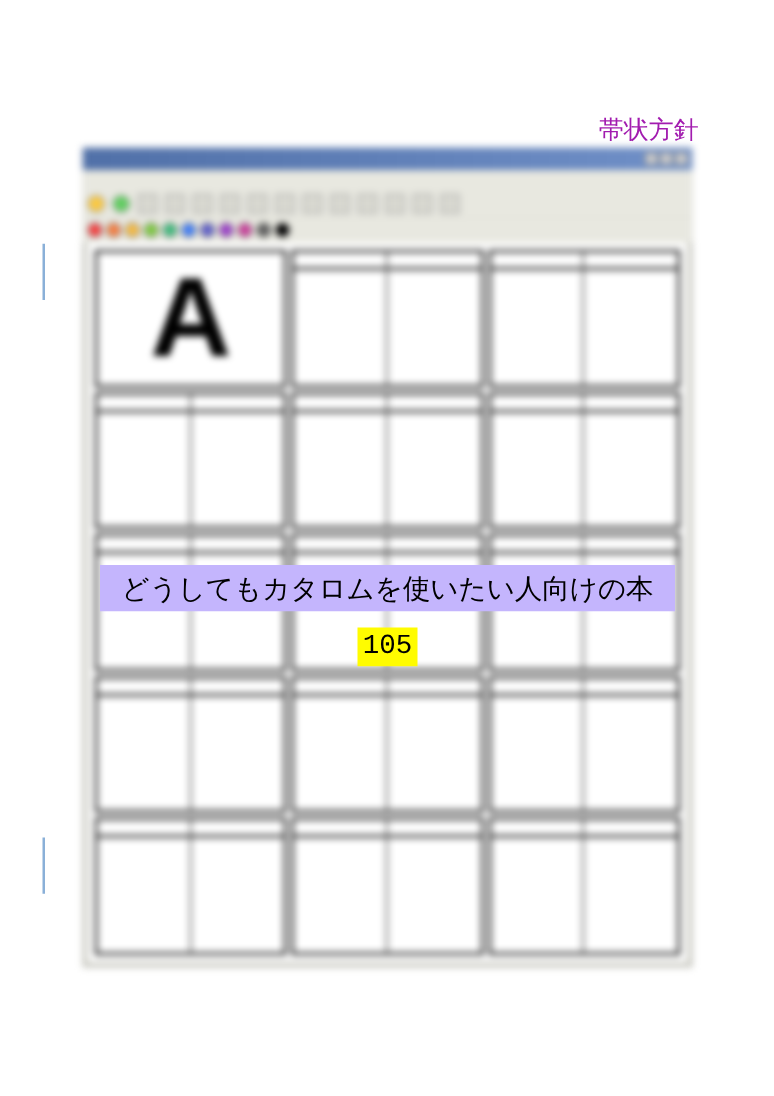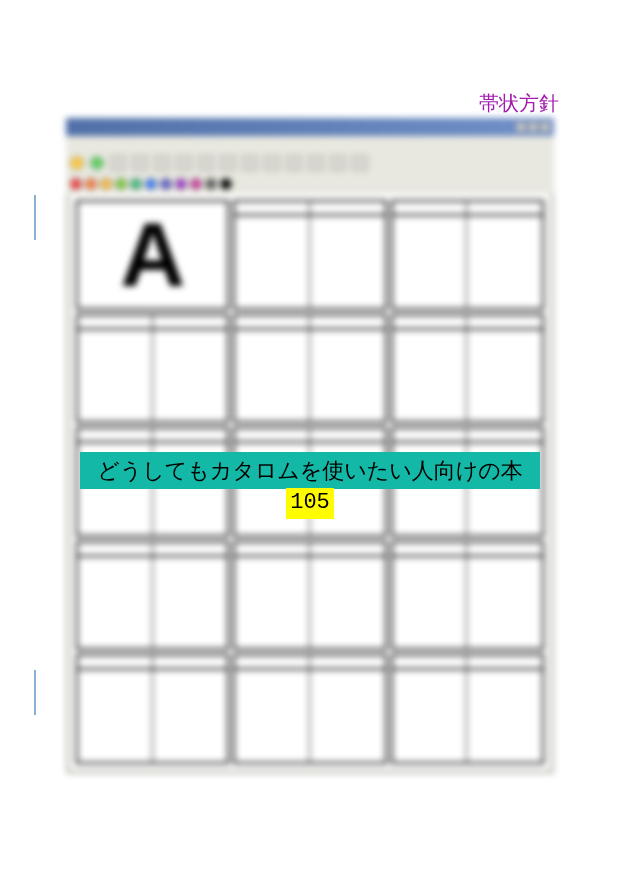--- a/index.html
+++ b/index.html
@@ -153,21 +153,21 @@
     }
     .overlay-band {
       position: absolute;
       left: 80px;
       width: 460px;
       z-index: 10;
       text-align: center;
     }
     .overlay-line1 {
       top: 452px;
-      background: #14b8a6;
+      background: #c4b5fd;
       font-size: 22px;
       line-height: 1.5;
       padding: 2px 4px;
       display: inline-block;
     }
     .overlay-line2 {
       top: 488px;
     }
     .overlay-num {
       background: #fffc00;
@@ -362,15 +362,15 @@
             <div class="subcell-header">&nbsp;</div>
           </div>
         </div>
     </div>
   </div>
 </div>
 
 <div class="overlay-band overlay-line1" style="position:absolute;">
   <span>どうしてもカタロムを使いたい人向けの本</span>
 </div>
-<div class="overlay-band overlay-line2" style="position:absolute;">
+<div class="overlay-band overlay-line2" style="position:absolute;margin-top:14px;">
   <span class="overlay-num">105</span>
 </div>
 
 </body></html>

